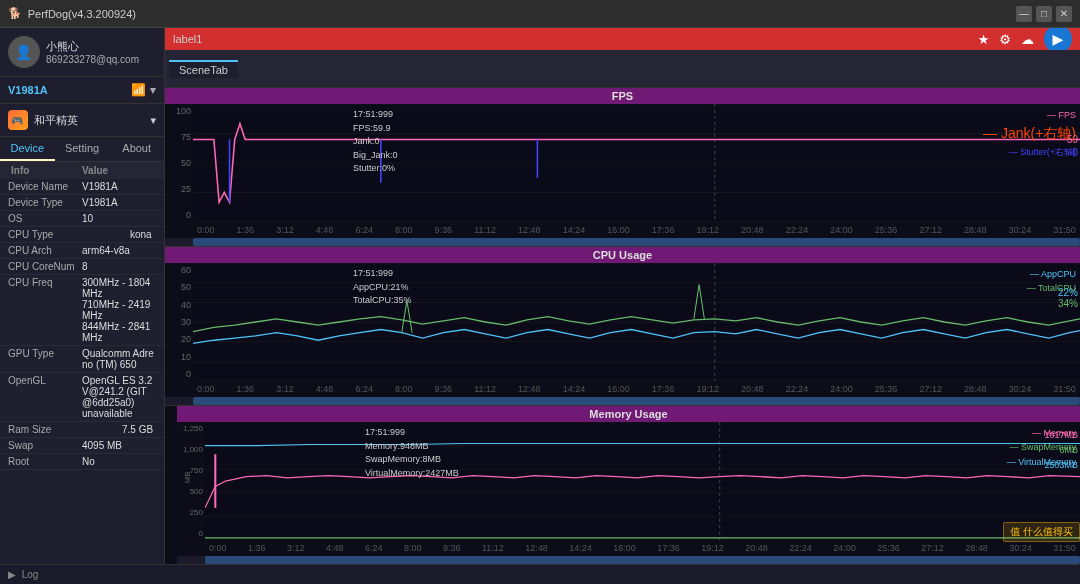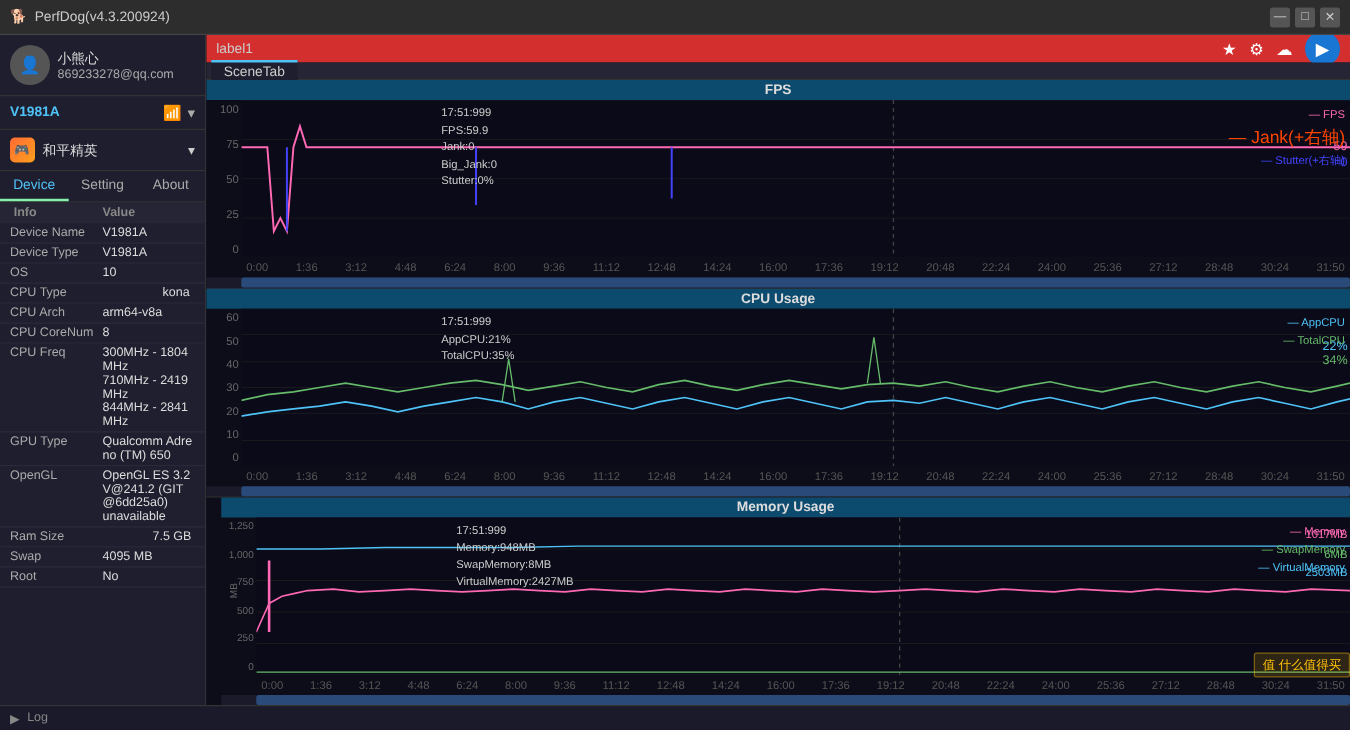--- a/index.html
+++ b/index.html
@@ -127,21 +127,21 @@
       background: transparent;
       border: none;
       color: #aaa;
       font-size: 11px;
       cursor: pointer;
       border-bottom: 2px solid transparent;
       text-align: center;
     }
     .tab-btn.active {
       color: #4fc3f7;
-      border-bottom: 2px solid #86efac;
+      border-bottom: 2px solid #fef9c3;
     }
 
     #info-table {
       overflow-y: auto;
       flex: 1;
     }
     .info-header {
       display: grid;
       grid-template-columns: 1fr 1fr;
       padding: 3px 11px;
@@ -189,21 +189,21 @@
       color: #fff;
       font-size: 14px;
       cursor: pointer;
       display: flex;
       align-items: center;
       justify-content: center;
     }
 
     
     #scene-tab-bar {
-      height: 14px;
+      height: 38px;
       background: #252535;
       display: flex;
       align-items: center;
       padding: 0 4px;
       flex-shrink: 0;
       border-bottom: 1px solid #333;
       position: relative;
     }
     #scene-tab-label {
       color: #ccc;
@@ -221,21 +221,21 @@
       border-bottom: 1px solid #333;
       min-height: 0;
       position: relative;
     }
     .chart-title {
       text-align: center;
       color: #ddd;
       font-size: 11px;
       font-weight: bold;
       padding: 2px 0;
-      background: #0c4a6e;
+      background: #701a75;
       flex-shrink: 0;
     }
     .chart-body {
       flex: 1;
       display: flex;
       position: relative;
       min-height: 0;
     }
     .y-axis {
       width: 28px;

